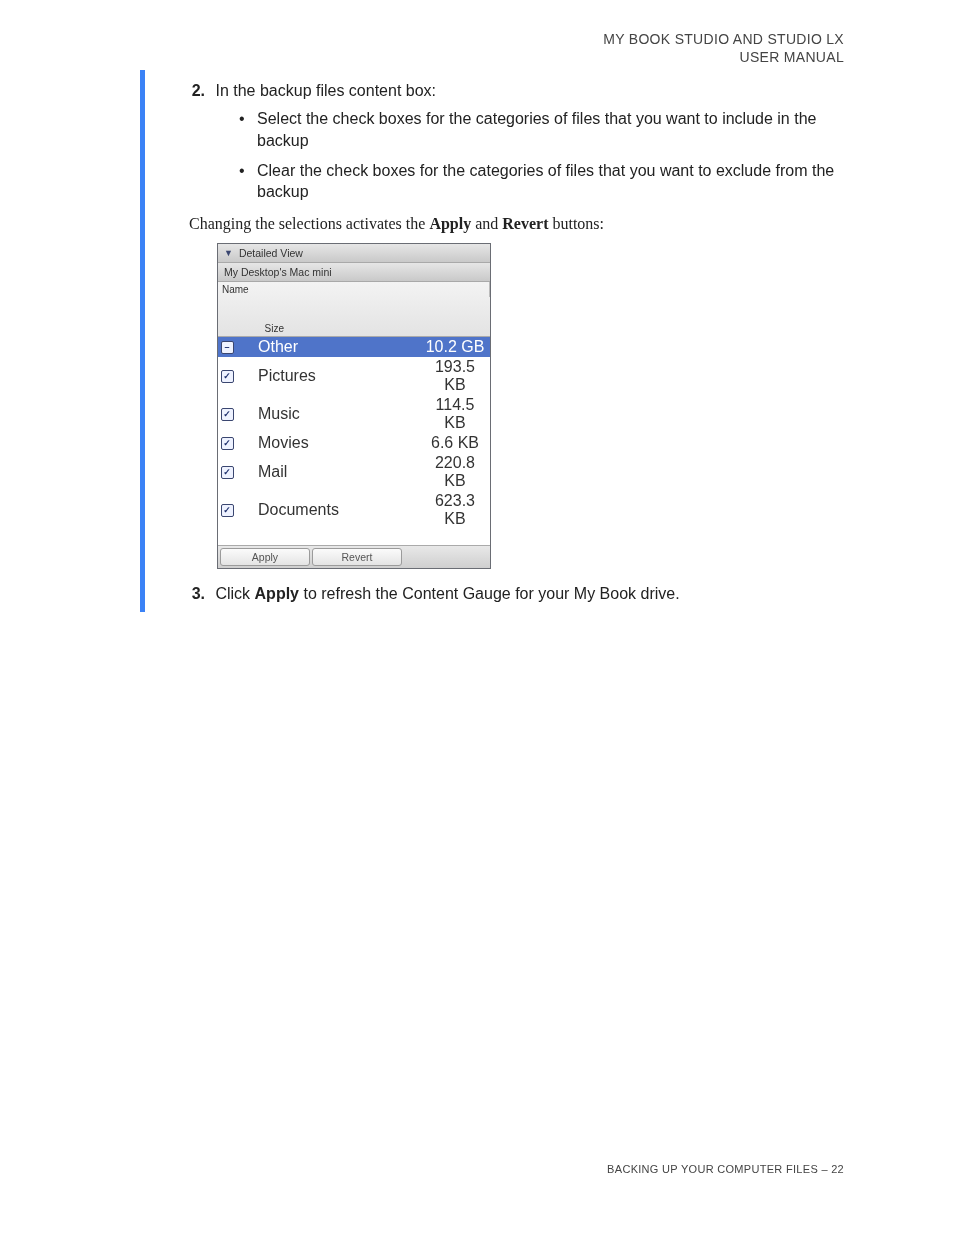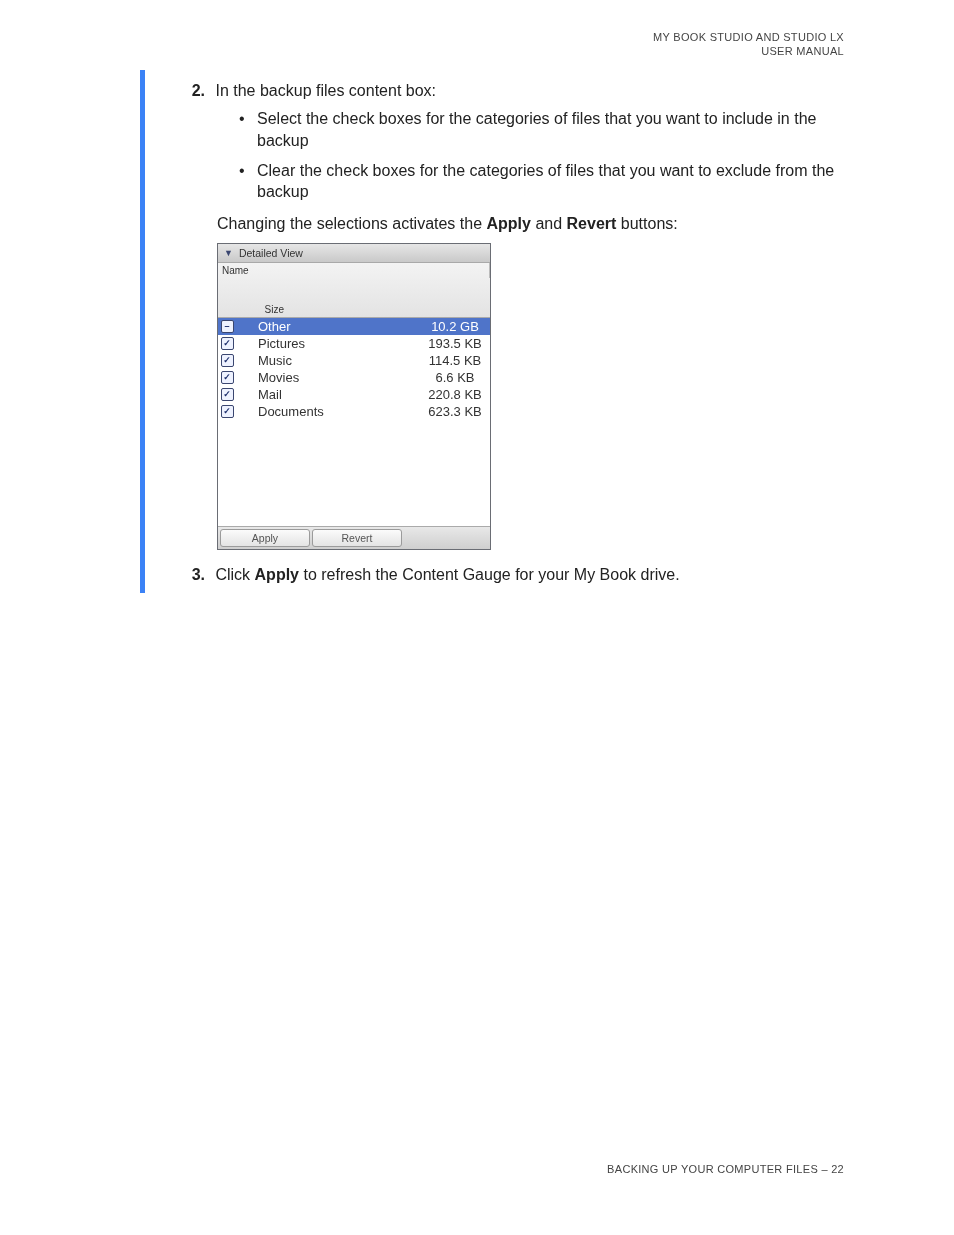--- a/index.html
+++ b/index.html
@@ -10,21 +10,21 @@
     font-family: Arial, Helvetica, sans-serif;
     color: #222;
     position: relative;
     font-size: 16px;
   }
   .page-header {
     position: absolute;
     top: 30px;
     right: 110px;
     text-align: right;
-    font-size: 11px;
+    font-size: 14px;
     letter-spacing: 0.3px;
     color: #444;
     line-height: 1.3;
   }
   .content {
     position: absolute;
     left: 140px;
     top: 70px;
     width: 710px;
     border-left: 5px solid #3b82f6;
@@ -48,22 +48,23 @@
     display: flex;
     margin: 4px 0 8px 0;
     line-height: 1.35;
   }
   .dot {
     width: 18px;
     flex: 0 0 18px;
     text-align: left;
   }
   .caption {
-    margin: 2px 0 8px 56px;
+    margin: 2px 0 8px 28px;
     line-height: 1.4;
+    font-family: Liberation Serif, serif;
   }
   b { font-weight: bold; }
 
   
   .shot {
     margin: 6px 0 14px 56px;
     width: 272px;
     border: 1px solid #6a6d74;
     background: #fff;
     font-family: "Lucida Grande", Arial, sans-serif;
@@ -89,21 +90,21 @@
   }
   .cols .c1 { width:18px; border-right:1px solid #bbb; }
   .cols .c2 { width:18px; border-right:1px solid #bbb; }
   .cols .c3 { flex:1; padding:2px 4px; border-right:1px solid #bbb; }
   .cols .c4 { width:62px; padding:2px 4px; text-align:right;margin-top:24px; }
   .rows { min-height: 208px; }
   .row {
     display:flex;
     align-items:center;
     padding: 1px 0;
-    font-size:13px;
+    font-size:16px;
   }
   .row.selected {
     background:#4f74c9;
     color:#fff;
   }
   .row .c1 { width:18px; display:flex; justify-content:center; }
   .row .c2 { width:18px; }
   .row .c3 { flex:1; padding:0 4px; }
   .row .c4 { width:62px; padding:0 4px; text-align:center; }
   .cb {
@@ -171,20 +172,23 @@
 
   <div class="caption">
     <span>Changing the selections activates the </span><b>Apply</b><span> and </span><b>Revert</b><span> buttons:</span>
   </div>
 
   <div class="shot">
     <div class="bar dv">
       <span class="tri">▼</span>
       <span>Detailed View</span>
     </div>
+    <div class="bar">
+      <span>My Desktop's Mac mini</span>
+    </div>
     <div class="cols">
       <div class="c1"></div>
       <div class="c2"></div>
       <div class="c3">Name</div>
       <div class="c4">Size</div>
     </div>
     <div class="rows" id="rows">
         <div class="row selected">
           <div class="c1">
             <div class="cb minus"></div>

